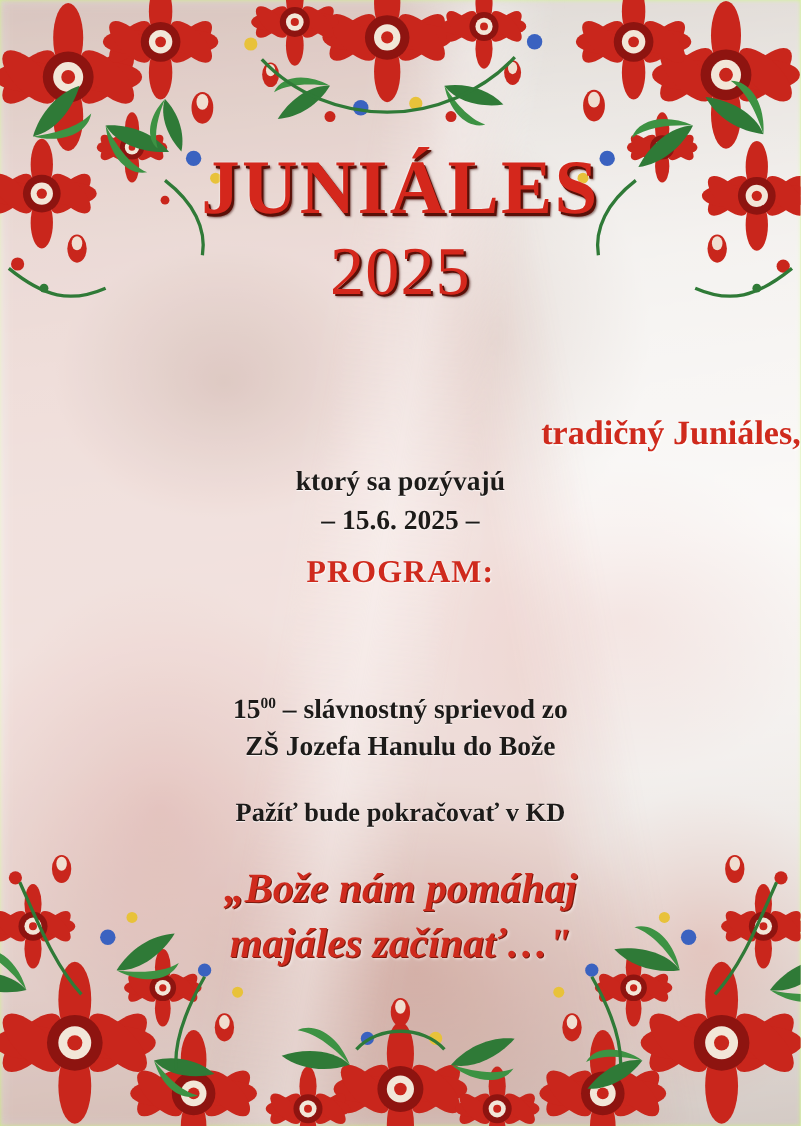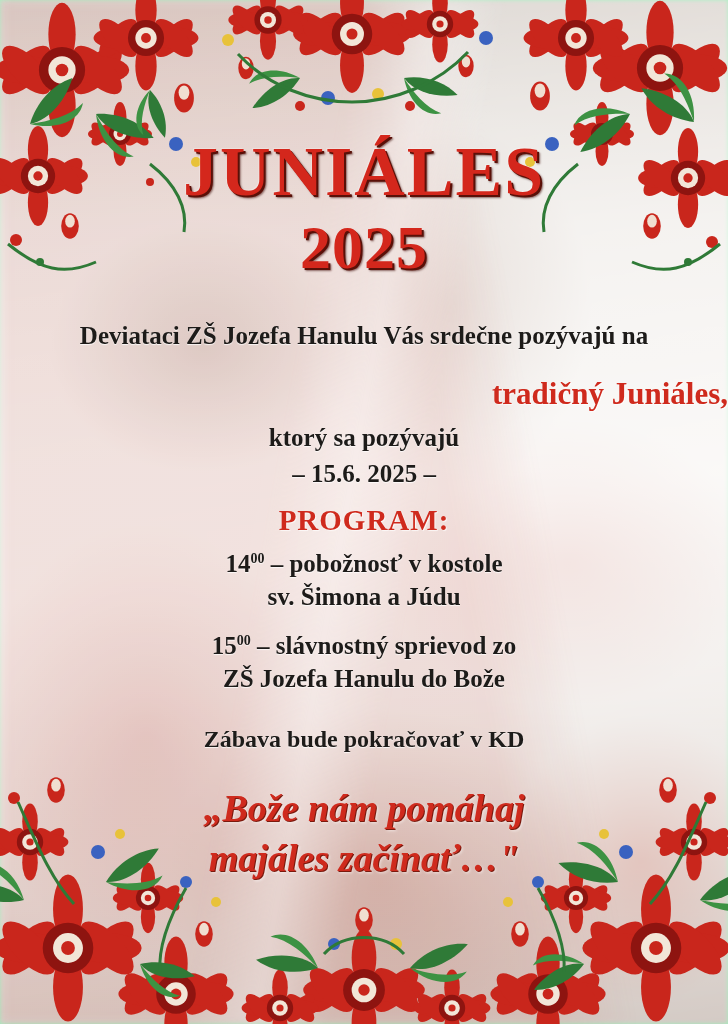--- a/index.html
+++ b/index.html
@@ -12,21 +12,21 @@
     height: 1024px;
     overflow: hidden;
     font-family: "Liberation Serif", serif;
   }
 
   #poster {
     position: relative;
     width: 728px;
     height: 1024px;
     overflow: hidden;
-    background: #86efac;
+    background: #bef264;
   }
 
   
   .photo-bg {
     position: absolute;
     inset: 0;
     background:
       radial-gradient(ellipse 220px 180px at 28% 34%, rgba(120,90,70,0.55), rgba(120,90,70,0) 70%),
       radial-gradient(ellipse 200px 260px at 62% 30%, rgba(150,110,90,0.45), rgba(150,110,90,0) 70%),
       radial-gradient(ellipse 260px 200px at 78% 55%, rgba(190,60,45,0.30), rgba(190,60,45,0) 72%),
@@ -107,21 +107,21 @@
       2px 2px 0 #5a1008,
       3px 3px 2px rgba(60,10,5,0.55),
       -1px -1px 0 rgba(255,255,255,0.25);
   }
   .title-year {
     position: absolute;
     top: 212px;
     left: 0;
     right: 0;
     font-family: "Liberation Serif", serif;
-    font-weight: bold;
+    font-weight: normal;
     font-size: 62px;
     letter-spacing: 1px;
     color: #d4271c;
     text-shadow:
       2px 2px 0 #5a1008,
       3px 3px 2px rgba(60,10,5,0.55);
   }
 
   .invite {
     position: absolute;
@@ -431,44 +431,36 @@
     <circle cx="74" cy="200" r="5" fill="#e8c23a"></circle>
     <path d="M272,100 C254,140 240,176 216,202" stroke="#2f7a37" stroke-width="3" fill="none"></path>
     <path d="M104,186 C120,214 132,244 130,270" stroke="#2f7a37" stroke-width="3" fill="none"></path>
   </svg>
 
   <div class="content">
 
     <div class="title-main">JUNIÁLES</div>
     <div class="title-year">2025</div>
 
-    <div class="invite">Deviataci ZŠ Jozefa Hanulu Vás srdečne pozývajú na</div>
 
     <div class="highlight">tradičný Juniáles,</div>
 
     <div class="subline1">ktorý sa pozývajú</div>
     <div class="subline2">– 15.6. 2025 –</div>
 
     <div class="program-heading">PROGRAM:</div>
 
-    <div class="prog-item prog-1">
-      <div>
-        <span>14</span><sup>00</sup>
-        <span>– pobožnosť v kostole</span>
-      </div>
-      <div>sv. Šimona a Júdu</div>
-    </div>
 
     <div class="prog-item prog-2">
       <div>
         <span>15</span><sup>00</sup>
         <span>– slávnostný sprievod zo</span>
       </div>
       <div>ZŠ Jozefa Hanulu do Bože</div>
     </div>
 
-    <div class="afterparty">Zábava bude pokračovať v KD</div>
+    <div class="afterparty">Pažíť bude pokračovať v KD</div>
 
     <div class="quote quote-1">„Bože nám pomáhaj</div>
     <div class="quote quote-2">majáles začínať…"</div>
 
   </div>
 </div>
 
 </body></html>

